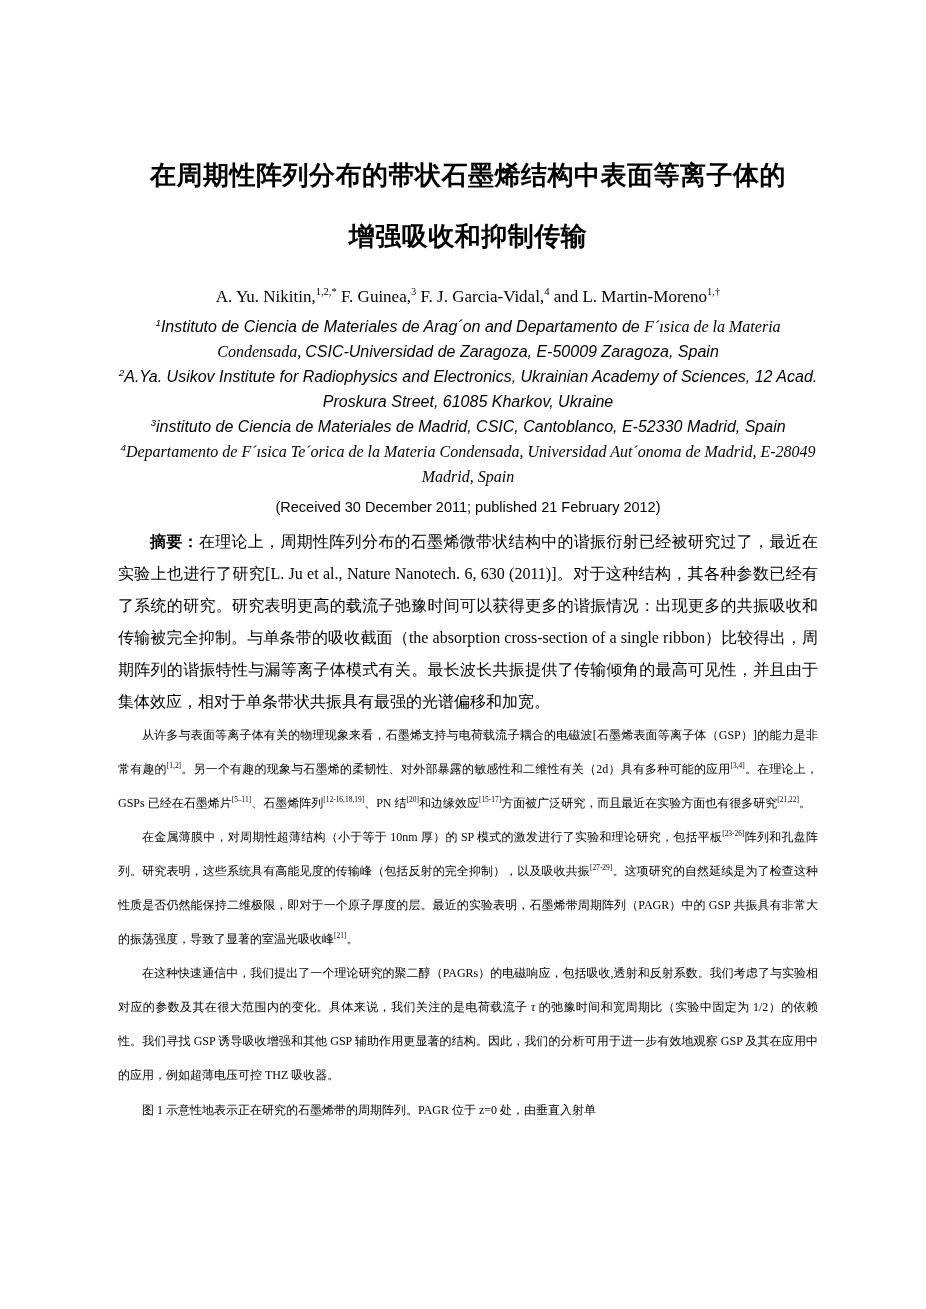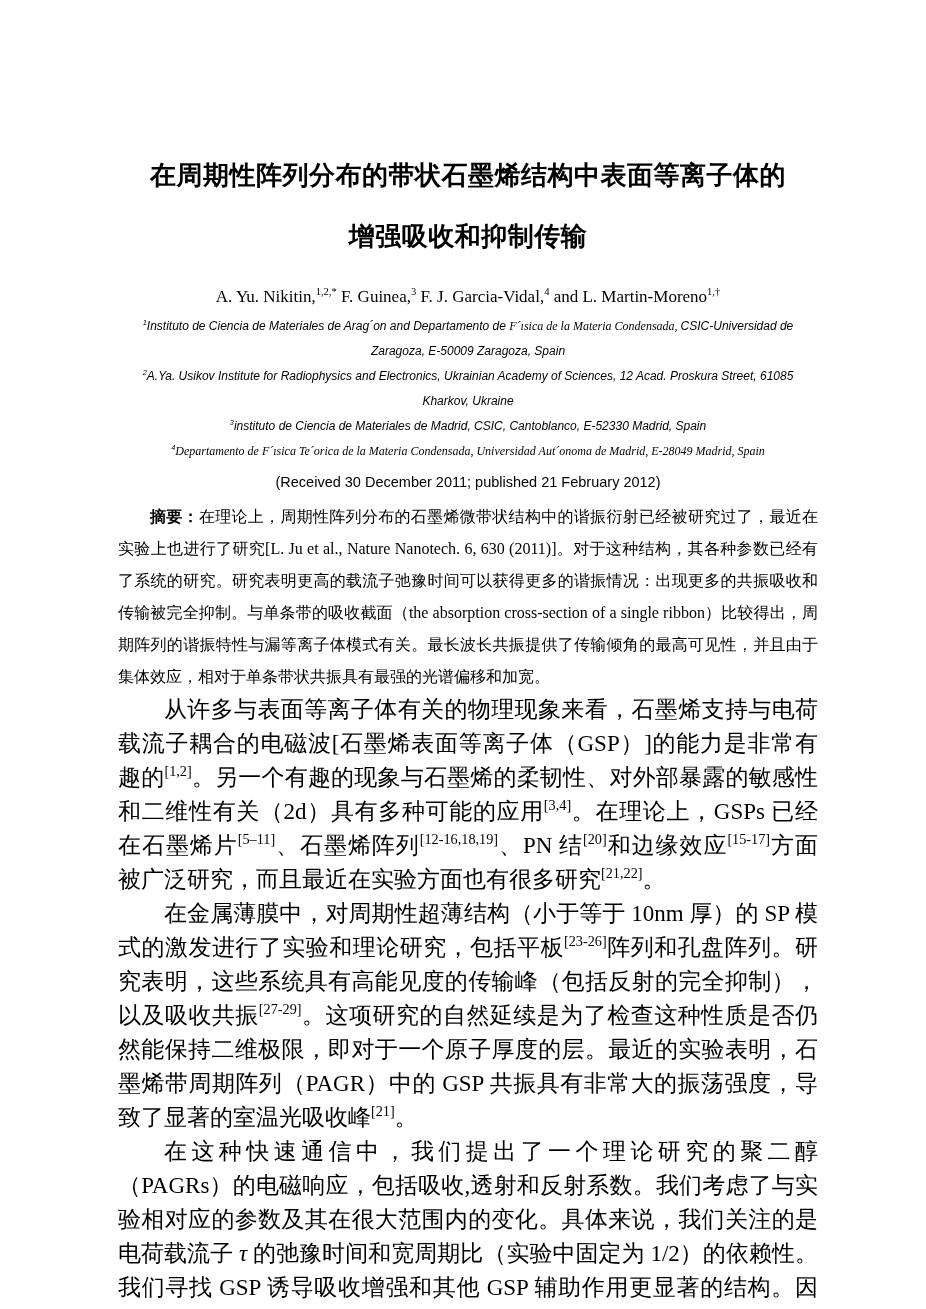--- a/index.html
+++ b/index.html
@@ -27,21 +27,21 @@
     text-align: center;
     font-size: 17px;
     line-height: 24px;
   }
 
   sup { font-size: 0.62em; line-height: 0; margin-top: 19px; }
 
   .affils {
     margin-top: 5px;
     text-align: center;
-    font-size: 12px;
+    font-size: 16px;
     line-height: 25px;
     font-family: "Liberation Sans", "DejaVu Sans", sans-serif;
     font-style: italic;
   }
   .run-serif { font-family: "Liberation Serif", "DejaVu Serif", serif; }
 
   .received {
     margin-top: 6px;
     text-align: center;
     font-size: 14.5px;
@@ -53,21 +53,21 @@
   .abstract {
     margin: 6px 0 0 0;
     font-size: 16px;
     line-height: 32px;
     text-align: justify;
     text-indent: 2em;
   }
 
   .body-para {
     margin: 0;
-    font-size: 23px;
+    font-size: 12px;
     line-height: 34px;
     text-align: justify;
     text-indent: 2em;
   }
   .fig-para { margin-top: 1px; }
 
   .run-bold { font-weight: 700; font-family: Liberation Serif, serif; }
   .run-italic { font-style: italic; }
 </style>
 </head>

